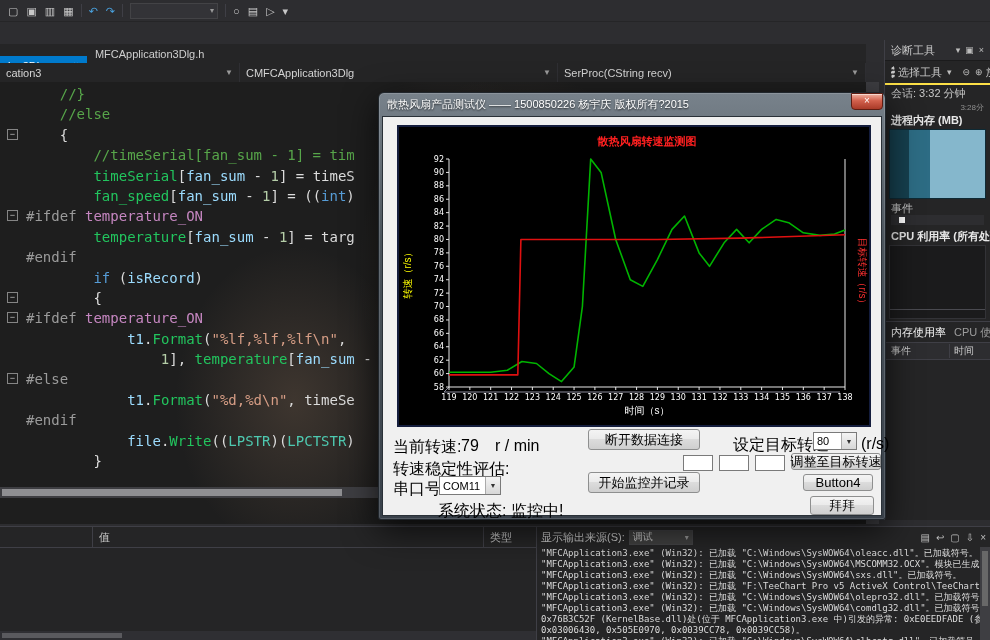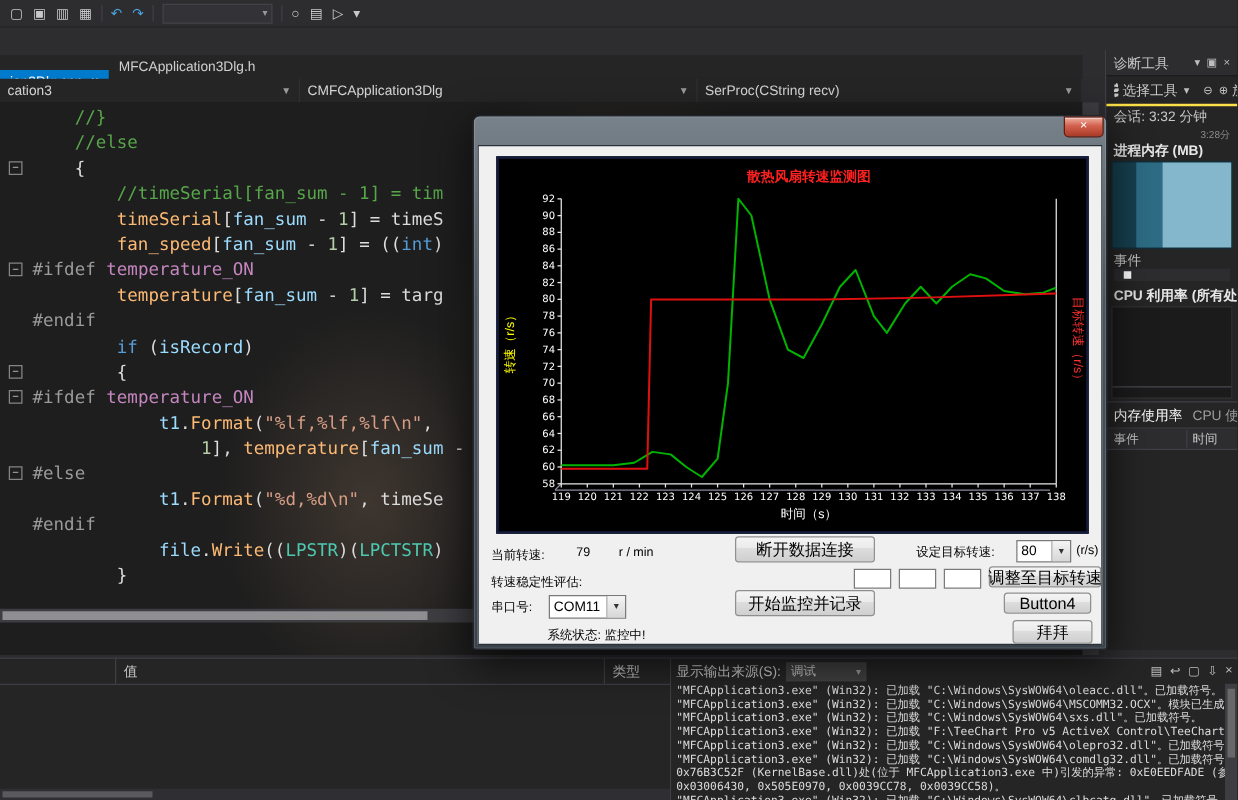--- a/index.html
+++ b/index.html
@@ -40,21 +40,21 @@
       radial-gradient(ellipse 140px 160px at 78% 70%, rgba(160,128,150,.16), transparent 70%),
       radial-gradient(ellipse 120px 140px at 52% 18%, rgba(120,100,90,.18), transparent 70%);}
   #gutter{position:absolute;left:0;top:2px;width:26px;}
   .gutter-line{height:20.4px;position:relative;}
   .fold-box{position:absolute;left:7px;top:4px;width:11px;height:11px;box-sizing:border-box;
             border:1px solid #858585;background:#1e1e1e;color:#c8c8c8;font-size:9px;line-height:9px;text-align:center;}
   #code-lines{position:absolute;left:26px;top:2px;right:0;font-family:"DejaVu Sans Mono",monospace;
               font-size:14px;line-height:20.4px;white-space:pre;color:#dcdcdc;}
   .code-line{height:20.4px;}
   .tok-cm{color:#57a64a;} .tok-kw{color:#569cd6;} .tok-pp{color:#9b9b9b;} .tok-mac{color:#c586c0;}
-  .tok-str{color:#d69d85;} .tok-num{color:#b5cea8;} .tok-loc{color:#9cdcfe;} .tok-typ{color:#4ec9b0;} .tok-id{color:#fdba74;}
+  .tok-str{color:#d69d85;} .tok-num{color:#b5cea8;} .tok-loc{color:#9cdcfe;} .tok-typ{color:#4ec9b0;} .tok-id{color:#22c55e;}
   #editor-hscroll{position:absolute;left:0;top:405px;width:866px;height:11px;background:#3e3e42;}
   #editor-hscroll .thumb{position:absolute;left:2px;top:2px;width:340px;height:7px;background:#8f8f92;}
   #vscroll{position:absolute;left:866px;top:82px;width:13px;height:442px;background:#3e3e42;}
   #vscroll .thumb{position:absolute;left:2px;top:14px;width:9px;height:130px;background:#686868;}
 
   
   #diag{position:absolute;left:884px;top:40px;width:106px;height:480px;background:#252526;
         border-left:1px solid #3f3f46;color:#c8c8c8;font-size:11px;box-sizing:border-box;overflow:hidden;}
   .diag-row{display:flex;align-items:center;padding:0 6px;white-space:nowrap;overflow:hidden;}
   #diag-header{height:20px;background:#2d2d30;border-bottom:1px solid #1b1b1c;}
@@ -107,21 +107,21 @@
           background:linear-gradient(180deg,#78828b,#4b545c 35%,#39414a);
           border:1px solid #20262c;border-radius:6px 6px 3px 3px;
           box-shadow:0 10px 34px rgba(0,0,0,.7), inset 0 0 0 1px rgba(255,255,255,.14);}
   #dlg-titlebar{height:23px;display:flex;align-items:center;padding:0 2px 0 8px;}
   #dlg-title{color:#fff;font-size:11px;text-shadow:0 1px 2px rgba(0,0,0,.8);white-space:nowrap;overflow:hidden;}
   #dlg-close{margin-left:auto;width:30px;height:15px;align-self:flex-start;margin-top:0;
              background:linear-gradient(#f0b2a2,#d2604c 45%,#a93a28);border:1px solid #5f1d12;border-radius:0 0 4px 4px;
              color:#fff;font-size:10px;line-height:13px;text-align:center;box-shadow:inset 0 1px 0 rgba(255,255,255,.5);}
   #dlg-body{position:absolute;left:3px;right:3px;top:23px;bottom:3px;background:#f0f0f0;border:1px solid #2a3138;}
   #chart-box{position:absolute;left:14px;top:8px;width:474px;height:302px;background:#000;border:2px solid #141d3d;box-sizing:border-box;}
-  .dlg-label{position:absolute;font-size:10px;color:#000;white-space:nowrap;}
+  .dlg-label{position:absolute;font-size:16px;color:#000;white-space:nowrap;}
   .w7btn{position:absolute;box-sizing:border-box;display:flex;align-items:center;justify-content:center;
          background:linear-gradient(180deg,#f4f4f4,#ebebeb 45%,#dddddd 46%,#cfcfcf);
          border:1px solid #8e8f8f;border-radius:3px;font-size:13px;color:#000;white-space:nowrap;}
   .combo{position:absolute;box-sizing:border-box;background:#fff;border:1px solid #7a7a7a;display:flex;align-items:center;font-size:11px;}
   .combo .val{flex:1;padding-left:3px;overflow:hidden;}
   .combo .dd{width:14px;height:100%;background:linear-gradient(#f4f4f4,#d7d7d7);border-left:1px solid #aaa;
              display:flex;align-items:center;justify-content:center;font-size:7px;color:#333;}
   .editbox{position:absolute;background:#fff;border:1px solid #7a7a7a;box-sizing:border-box;}
 </style>
 </head>
@@ -356,20 +356,21 @@
       </div>
   </div>
   <div id="output-text"><div>"MFCApplication3.exe" (Win32): 已加载 "C:\Windows\SysWOW64\oleacc.dll"。已加载符号。</div><div>"MFCApplication3.exe" (Win32): 已加载 "C:\Windows\SysWOW64\MSCOMM32.OCX"。模块已生成，不包含符</div><div>"MFCApplication3.exe" (Win32): 已加载 "C:\Windows\SysWOW64\sxs.dll"。已加载符号。</div><div>"MFCApplication3.exe" (Win32): 已加载 "F:\TeeChart Pro v5 ActiveX Control\TeeChart5.ocx"。模块</div><div>"MFCApplication3.exe" (Win32): 已加载 "C:\Windows\SysWOW64\olepro32.dll"。已加载符号。</div><div>"MFCApplication3.exe" (Win32): 已加载 "C:\Windows\SysWOW64\comdlg32.dll"。已加载符号。</div><div>0x76B3C52F (KernelBase.dll)处(位于 MFCApplication3.exe 中)引发的异常: 0xE0EEDFADE (参数: 0x5004CA58,</div><div>0x03006430, 0x505E0970, 0x0039CC78, 0x0039CC58)。</div><div>"MFCApplication3.exe" (Win32): 已加载 "C:\Windows\SysWOW64\clbcatq.dll"。已加载符号。</div></div>
   <div id="output-vscroll">
       <div class="thumb"></div>
     </div>
 </div>
 
 <div id="dialog">
   <div id="dlg-titlebar">
+    <span id="dlg-title">散热风扇产品测试仪 —— 1500850226 杨宇庆 版权所有?2015</span>
     <span id="dlg-close">×</span>
   </div>
   <div id="dlg-body">
     <div id="chart-box">
       <svg id="chart-svg" width="470" height="298">
           <line x1="50" y1="260" x2="45" y2="265" stroke="#8a8a9a" stroke-width="1"></line>
           <line x1="45" y1="265" x2="441" y2="265" stroke="#8a8a9a" stroke-width="1"></line>
           <line x1="50" y1="32" x2="50" y2="260" stroke="#e8e8e8" stroke-width="1"></line>
           <line x1="50" y1="260" x2="446" y2="260" stroke="#e8e8e8" stroke-width="1"></line>
           <line x1="446" y1="32" x2="446" y2="260" stroke="#e8e8e8" stroke-width="1"></line>

